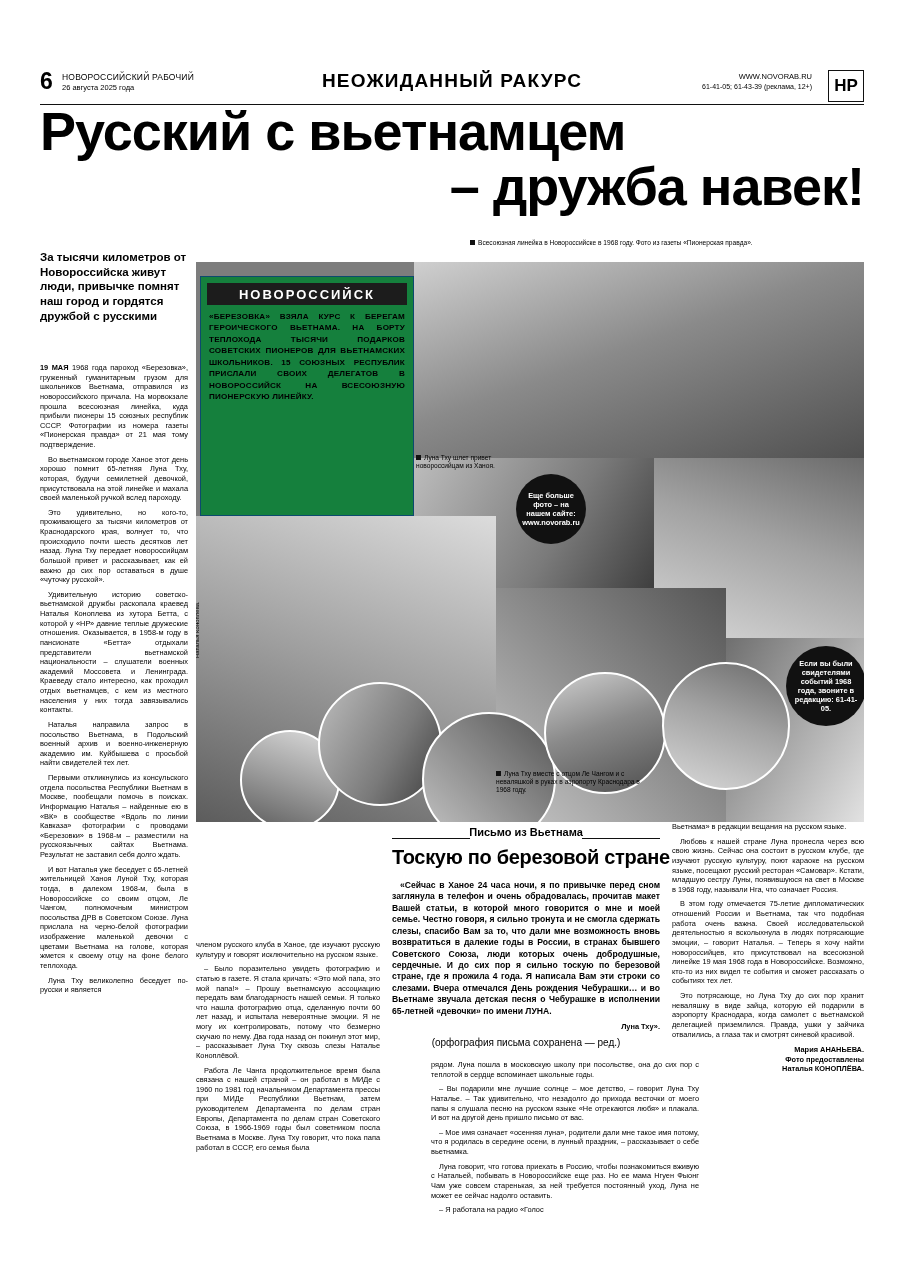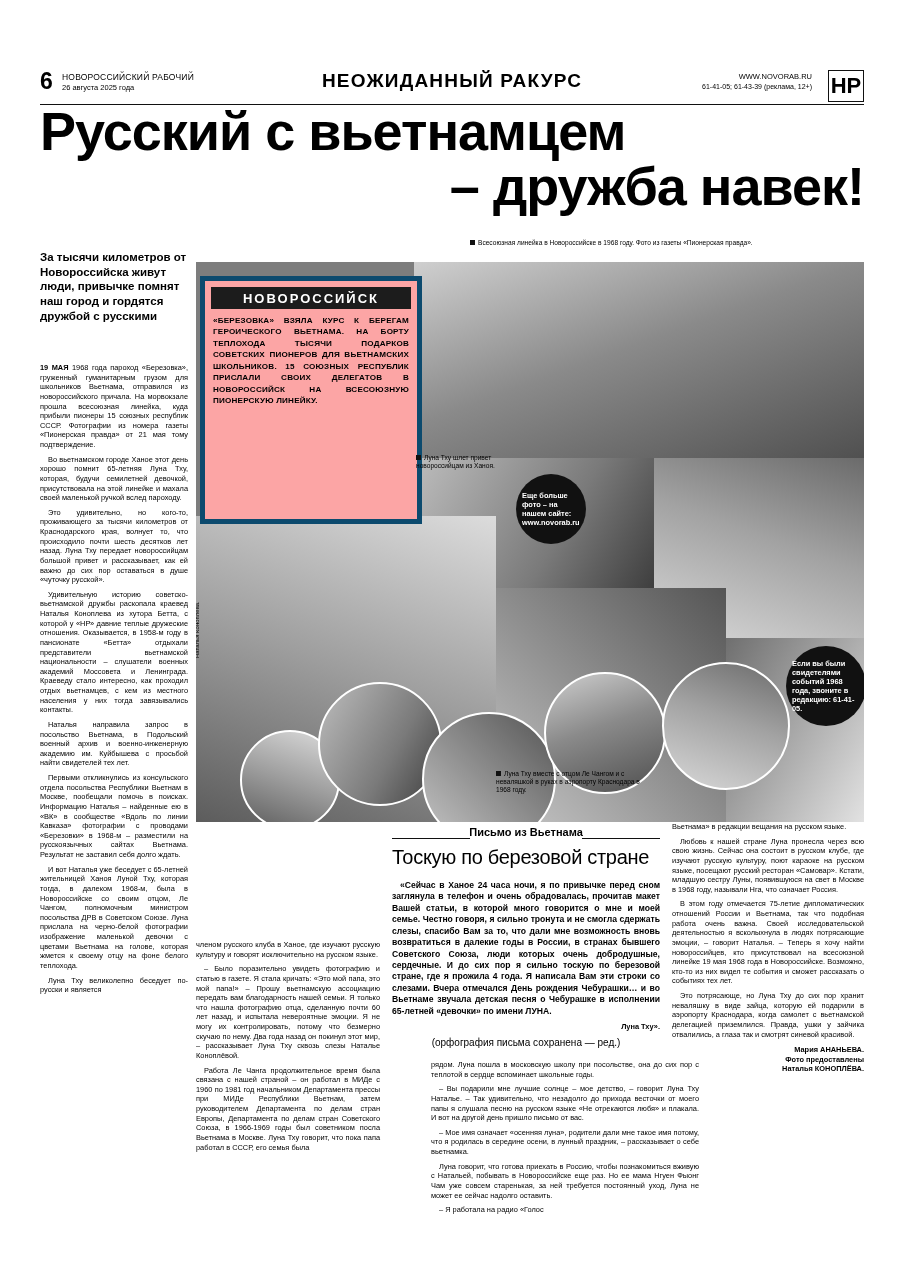--- a/index.html
+++ b/index.html
@@ -11,21 +11,21 @@
   
   .masthead{position:absolute;left:40px;top:70px;width:824px;height:34px;}
   .mh-pagenum{position:absolute;left:0;top:0;font-size:23px;font-weight:bold;line-height:1;}
   .mh-paper{position:absolute;left:22px;top:2px;font-size:8.5px;letter-spacing:.2px;}
   .mh-date{position:absolute;left:22px;top:13px;font-size:7.5px;}
   .mh-section{position:absolute;left:50%;top:0;transform:translateX(-50%);
      font-size:19px;font-weight:bold;letter-spacing:1.2px;white-space:nowrap;}
   .mh-site{position:absolute;right:52px;top:2px;font-size:7.5px;text-align:left;}
   .mh-phones{position:absolute;right:52px;top:13px;font-size:7px;text-align:right;}
   .mh-logo{position:absolute;right:0;top:0;width:34px;height:30px;border:1.6px solid #111;
-     display:flex;align-items:center;justify-content:center;font-size:22px;font-weight:bold;}
+     display:flex;align-items:center;justify-content:center;font-size:17px;font-weight:bold;}
   .rule{position:absolute;left:40px;top:104px;width:824px;height:1px;background:#111;}
 
   
   .headline{position:absolute;left:40px;top:104px;width:824px;}
   .hl1{font-size:54px;font-weight:bold;letter-spacing:-1px;line-height:1.02;white-space:nowrap;}
   .hl2{font-size:54px;font-weight:bold;letter-spacing:-1px;line-height:1.02;text-align:right;white-space:nowrap;}
 
   
   .lead{position:absolute;left:40px;top:250px;width:148px;
      font-size:11.5px;font-weight:bold;line-height:1.28;}
@@ -35,49 +35,49 @@
   .leftcol p.first{text-indent:0;}
   .leftcol b{font-weight:bold;}
 
   
   .photoblock{position:absolute;left:196px;top:262px;width:668px;height:560px;
      background:#7d7d7d;overflow:hidden;}
   .ph-caption-top{position:absolute;left:470px;top:239px;width:394px;font-size:6.6px;line-height:1.25;}
   .ph-caption-top .sq{display:inline-block;width:5px;height:5px;background:#111;margin-right:3px;}
 
   
-  .clip{position:absolute;left:4px;top:14px;width:212px;height:238px;background:#fca5a5;
-     border:5px solid #0c4a6e;}
+  .clip{position:absolute;left:4px;top:14px;width:212px;height:238px;background:#15803d;
+     border:1px solid #0c4a6e;}
   .clip-title{position:absolute;left:6px;top:6px;width:200px;height:22px;background:#1c1c1c;
      color:#fff;font-size:13px;font-weight:bold;letter-spacing:2px;
      display:flex;align-items:center;justify-content:center;}
   .clip-body{position:absolute;left:8px;top:34px;width:196px;font-size:8.1px;font-weight:bold;
      line-height:1.42;text-align:justify;letter-spacing:.2px;}
 
   .pb-img{position:absolute;background:#8e8e8e;}
   .grad1{background:linear-gradient(160deg,#cfcfcf 0%,#8a8a8a 45%,#4f4f4f 100%);}
   .grad2{background:linear-gradient(200deg,#dcdcdc 0%,#9e9e9e 50%,#5c5c5c 100%);}
   .grad3{background:linear-gradient(120deg,#bdbdbd 0%,#7a7a7a 60%,#3e3e3e 100%);}
   .grad4{background:linear-gradient(20deg,#d8d8d8 0%,#a2a2a2 55%,#6b6b6b 100%);}
   .grad5{background:linear-gradient(45deg,#c6c6c6 0%,#8d8d8d 50%,#555 100%);}
   .grad6{background:linear-gradient(300deg,#e2e2e2 0%,#a8a8a8 50%,#6f6f6f 100%);}
   .circ{border-radius:50%;border:2px solid #fff;overflow:hidden;}
 
   .bubble{position:absolute;border-radius:50%;background:#111;color:#fff;
-     display:flex;align-items:center;justify-content:center;text-align:left;
+     display:flex;align-items:center;justify-content:center;text-align:center;
      font-size:7.4px;font-weight:bold;line-height:1.22;padding:6px;box-sizing:border-box;}
 
   .cap{position:absolute;font-size:6.6px;line-height:1.25;}
   .cap .sq{display:inline-block;width:5px;height:5px;background:#111;margin-right:3px;}
 
   
   .letter-head{position:absolute;left:392px;top:826px;width:268px;text-align:center;
      font-size:11px;font-weight:bold;}
   .letter-title{position:absolute;left:392px;top:846px;width:288px;
-     font-size:20px;font-weight:normal;letter-spacing:-.3px;}
+     font-size:20px;font-weight:bold;letter-spacing:-.3px;}
   .hr-left{position:absolute;left:392px;top:838px;width:78px;height:1px;background:#111;}
   .hr-right{position:absolute;left:582px;top:838px;width:78px;height:1px;background:#111;}
 
   .lcol{position:absolute;font-size:7.4px;line-height:1.30;text-align:justify;}
   .lcol p{margin:0 0 5px 0;text-indent:8px;}
   .lcol p.ni{text-indent:0;}
   .bigtext{font-size:8.6px;font-weight:bold;line-height:1.33;text-align:justify;}
   .bigtext p{margin:0 0 5px 0;text-indent:8px;}
   .sign{text-align:right;font-size:7.4px;font-weight:bold;margin-top:3px;}
   .note{font-size:10px;text-align:center;margin-top:4px;}

